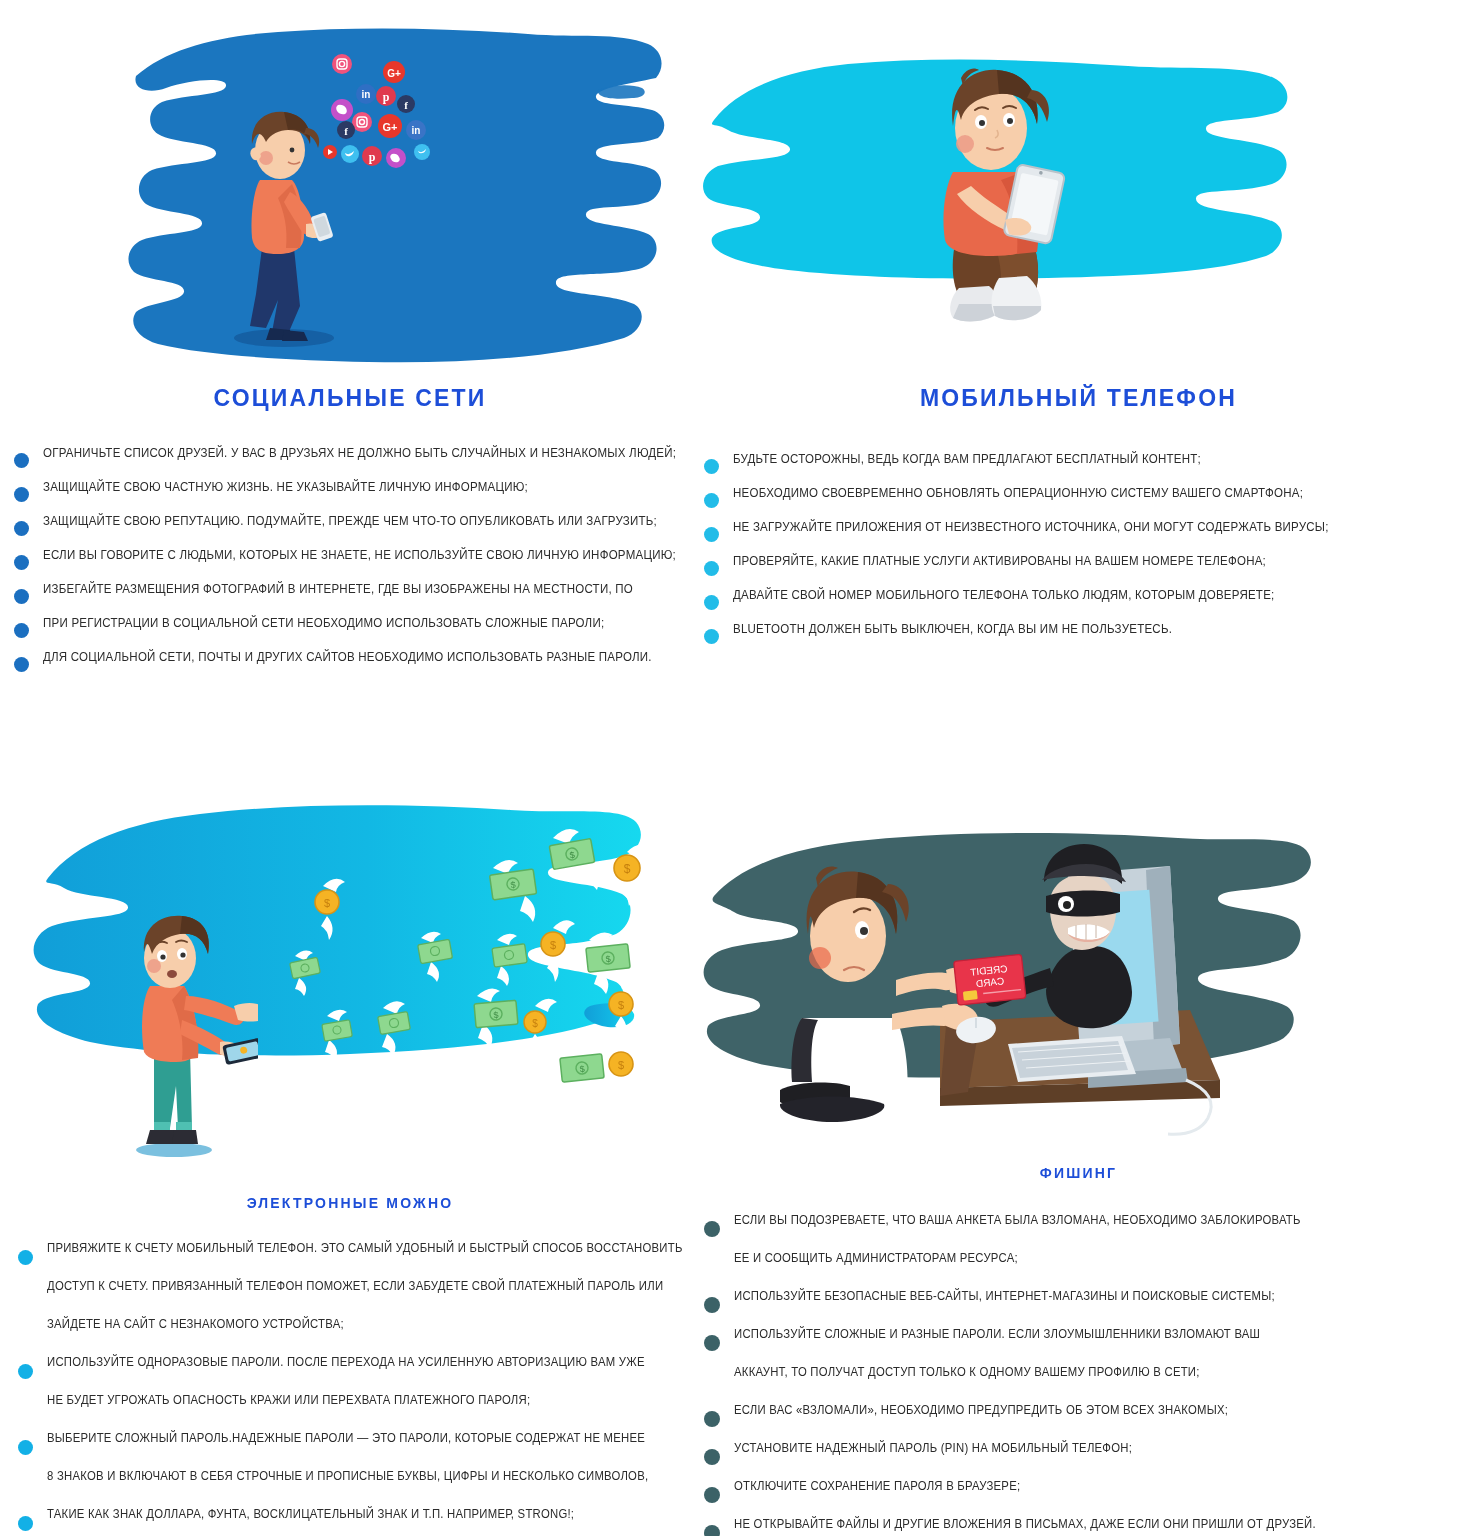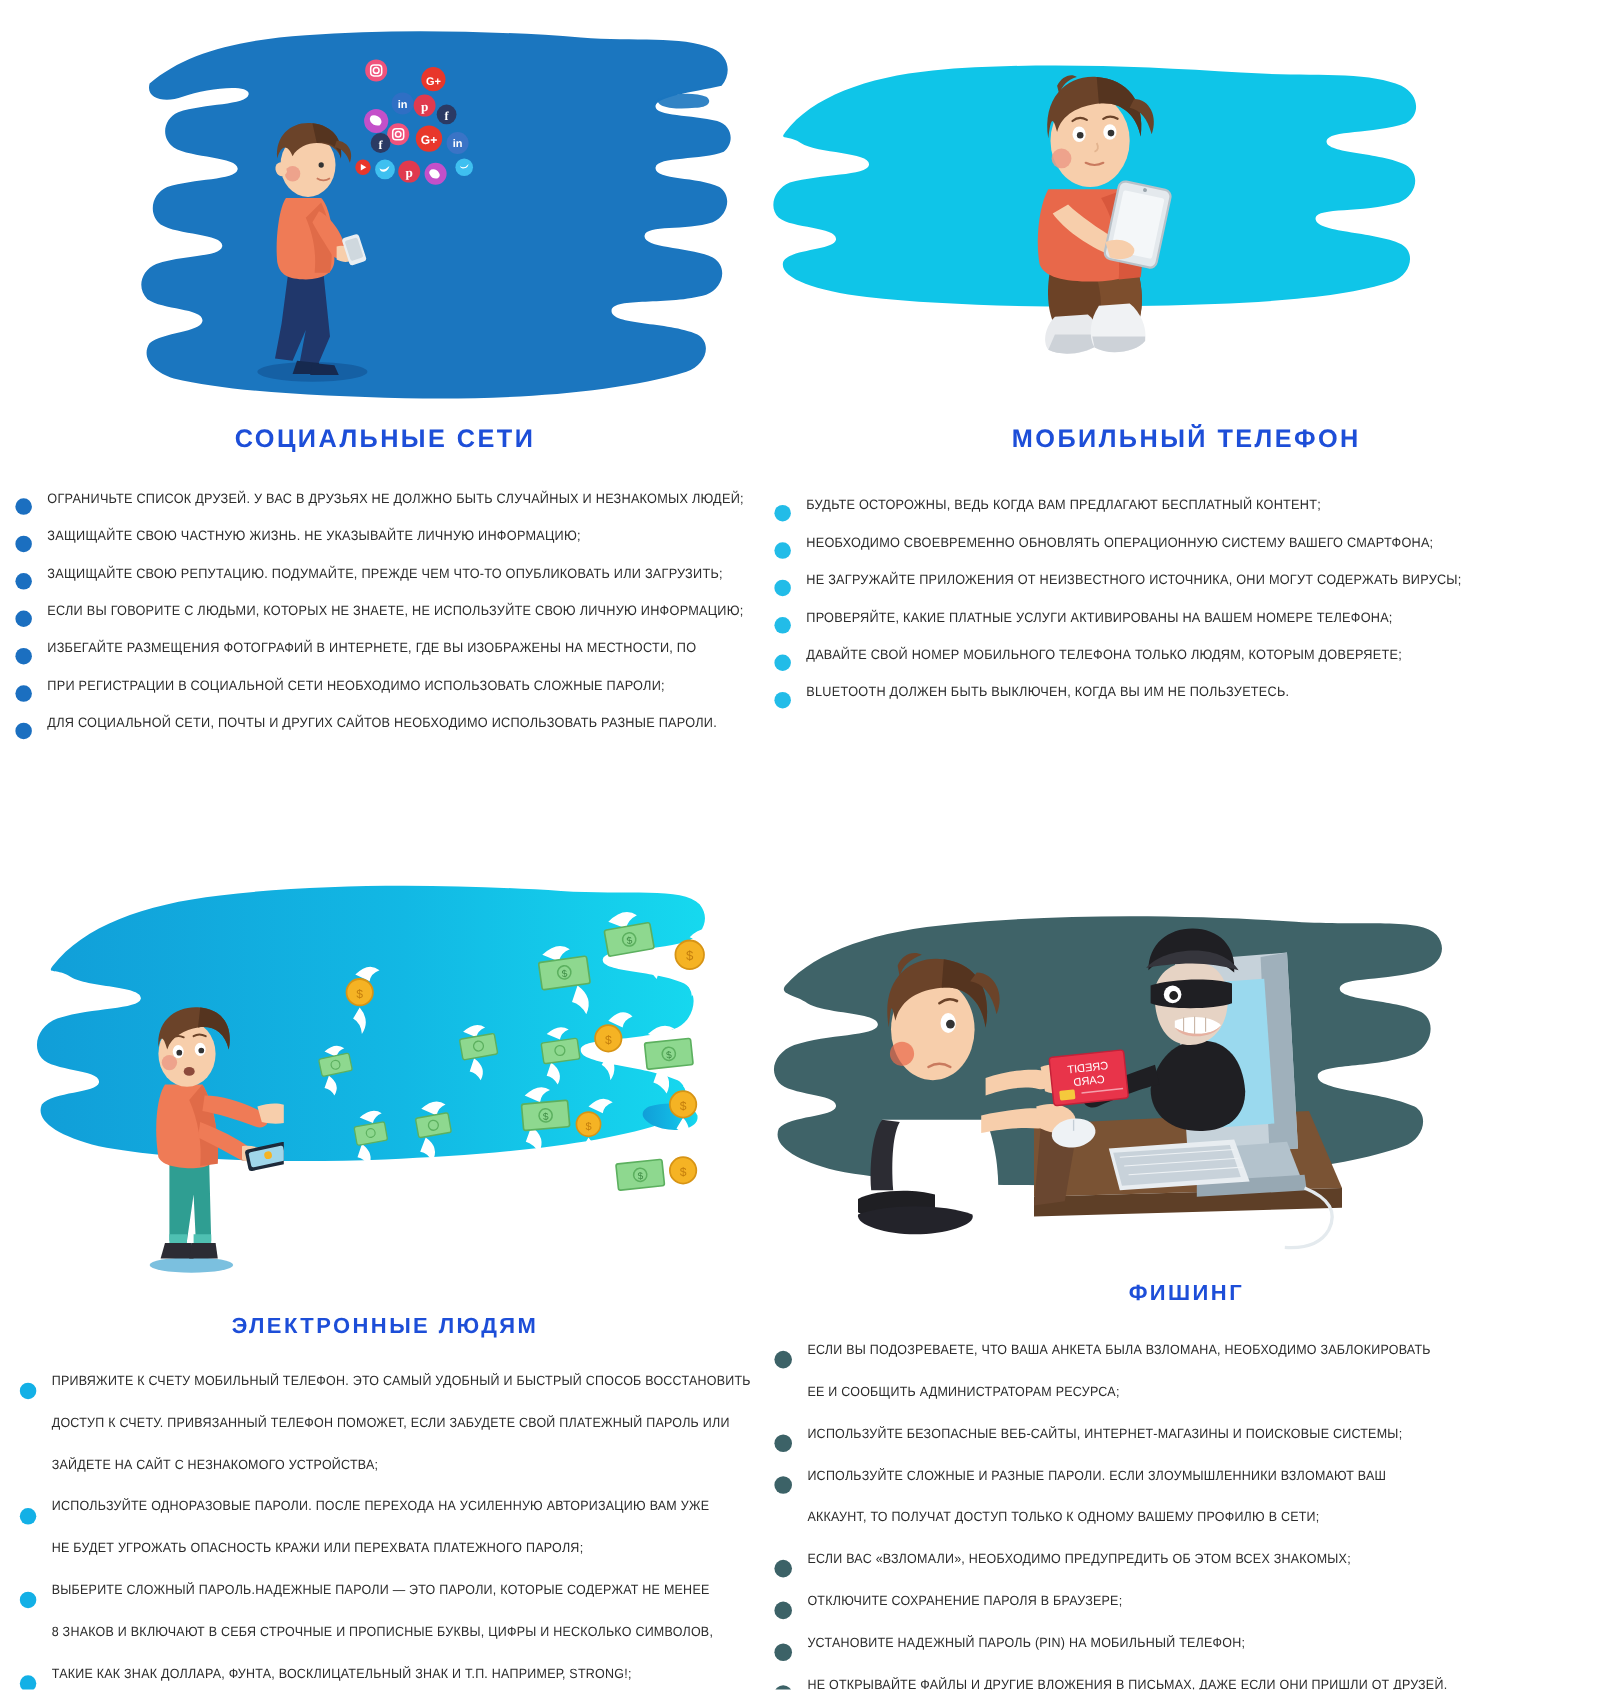--- a/index.html
+++ b/index.html
@@ -31,21 +31,21 @@
   
   .heading {
     text-align: center;
     font-size: 23px;
     font-weight: bold;
     letter-spacing: 2.2px;
     color: #1d4ed8;
     font-family: "Liberation Sans", sans-serif;
     white-space: nowrap;
   }
-  #q-money .heading, #q-phish .heading { font-size: 20px; }
+  #q-money .heading, #q-phish .heading { font-size: 14px; }
 
   
   .bullets { list-style: none; margin-top: 26px; }
   .bullet-row {
     display: flex;
     align-items: flex-end;
     margin-bottom: 4px;
   }
   .dot {
     flex: 0 0 auto;
@@ -467,21 +467,21 @@
           <g>
             <path d="M92,196 q11,-10 20,-4 q-7,3 -8,9 z" fill="#fff"></path>
             <path d="M94,220 q12,9 6,20 q-4,-7 -10,-8 z" fill="#fff"></path>
             <rect x="88" y="202" width="28" height="17" rx="2" fill="#8ed88f" stroke="#5cb05f" stroke-width="1.2" transform="rotate(-10 102 210)"></rect>
             <circle cx="102" cy="210" r="4" fill="none" stroke="#5cb05f" stroke-width="1.1" transform="rotate(-10 102 210)"></circle>
           </g>
         </g>
       </svg>
     </div>
 
-    <div class="heading">ЭЛЕКТРОННЫЕ ЛЮДЯМ</div>
+    <div class="heading">ЭЛЕКТРОННЫЕ МОЖНО</div>
 
     <ul class="bullets">
       <li class="bullet-row">
           <span class="dot"></span>
           <span class="btext">ПРИВЯЖИТЕ К СЧЕТУ МОБИЛЬНЫЙ ТЕЛЕФОН. ЭТО САМЫЙ УДОБНЫЙ И БЫСТРЫЙ СПОСОБ ВОССТАНОВИТЬ</span>
         </li>
       <li class="bullet-row">
           <span class="dot placeholder"></span>
           <span class="btext">ДОСТУП К СЧЕТУ. ПРИВЯЗАННЫЙ ТЕЛЕФОН ПОМОЖЕТ, ЕСЛИ ЗАБУДЕТЕ СВОЙ ПЛАТЕЖНЫЙ ПАРОЛЬ ИЛИ</span>
         </li>
@@ -626,25 +626,25 @@
       <li class="bullet-row">
           <span class="dot placeholder"></span>
           <span class="btext">АККАУНТ, ТО ПОЛУЧАТ ДОСТУП ТОЛЬКО К ОДНОМУ ВАШЕМУ ПРОФИЛЮ В СЕТИ;</span>
         </li>
       <li class="bullet-row">
           <span class="dot"></span>
           <span class="btext">ЕСЛИ ВАС «ВЗЛОМАЛИ», НЕОБХОДИМО ПРЕДУПРЕДИТЬ ОБ ЭТОМ ВСЕХ ЗНАКОМЫХ;</span>
         </li>
       <li class="bullet-row">
           <span class="dot"></span>
+          <span class="btext">УСТАНОВИТЕ НАДЕЖНЫЙ ПАРОЛЬ (PIN) НА МОБИЛЬНЫЙ ТЕЛЕФОН;</span>
+        </li>
+      <li class="bullet-row">
+          <span class="dot"></span>
           <span class="btext">ОТКЛЮЧИТЕ СОХРАНЕНИЕ ПАРОЛЯ В БРАУЗЕРЕ;</span>
-        </li>
-      <li class="bullet-row">
-          <span class="dot"></span>
-          <span class="btext">УСТАНОВИТЕ НАДЕЖНЫЙ ПАРОЛЬ (PIN) НА МОБИЛЬНЫЙ ТЕЛЕФОН;</span>
         </li>
       <li class="bullet-row">
           <span class="dot"></span>
           <span class="btext">НЕ ОТКРЫВАЙТЕ ФАЙЛЫ И ДРУГИЕ ВЛОЖЕНИЯ В ПИСЬМАХ, ДАЖЕ ЕСЛИ ОНИ ПРИШЛИ ОТ ДРУЗЕЙ.</span>
         </li>
     </ul>
   </div>
 
 </div>
 

